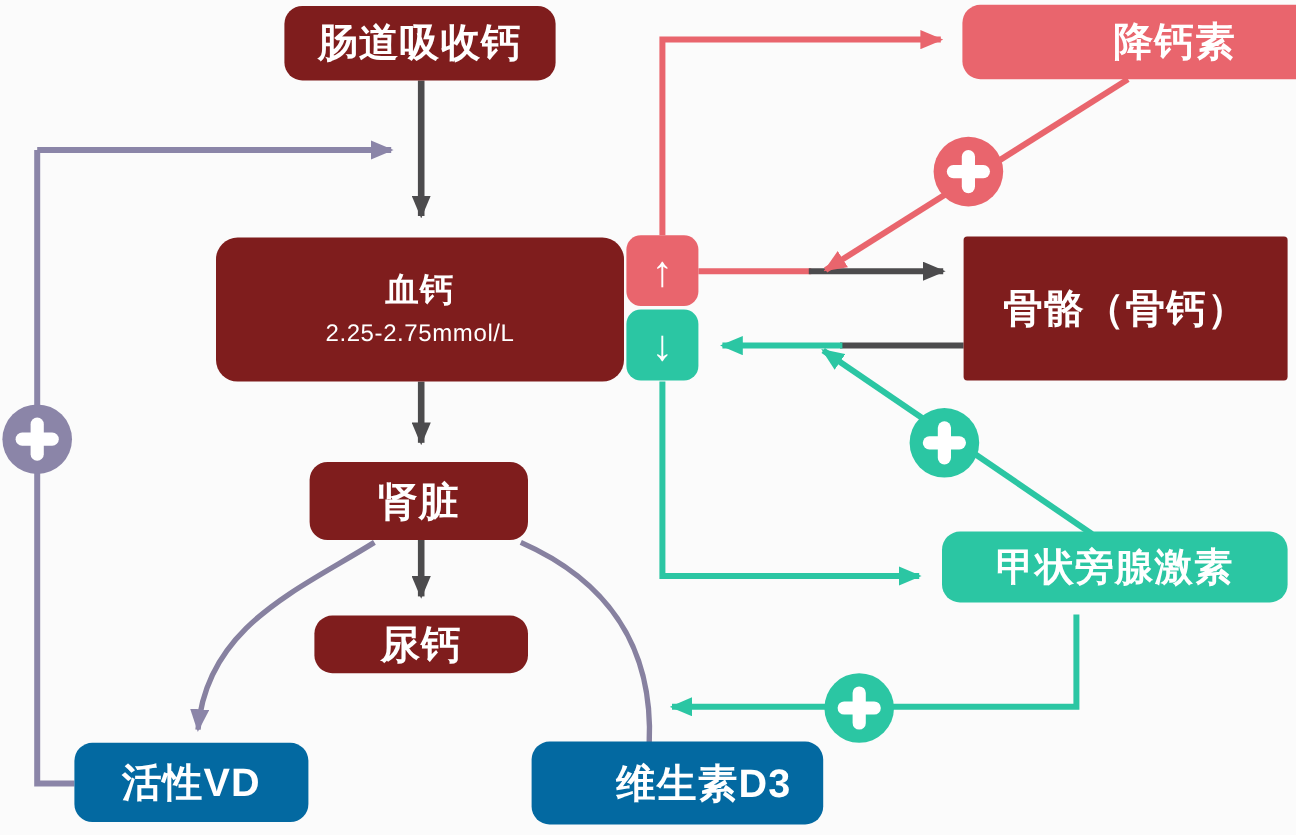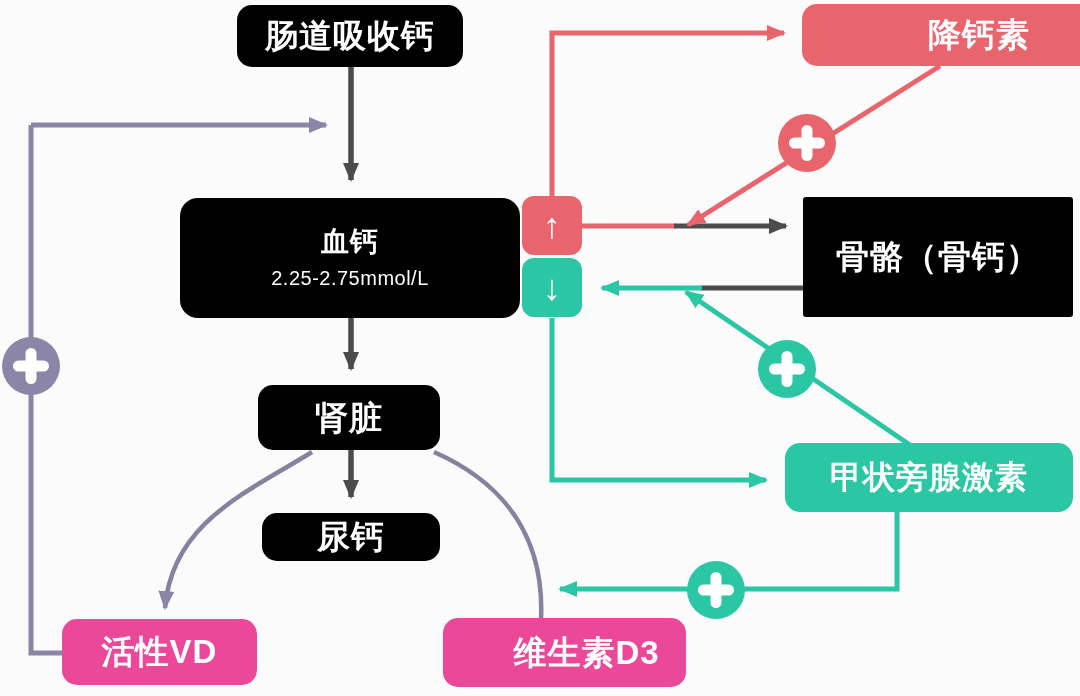--- a/index.html
+++ b/index.html
@@ -8,24 +8,24 @@
     font-family:"Liberation Sans","DejaVu Sans",sans-serif;overflow:hidden;
   }
   #wires{position:absolute;inset:0;width:1080px;height:696px;z-index:1;}
   .node{
     position:absolute;z-index:2;display:flex;flex-direction:column;
     align-items:center;justify-content:center;color:#fff;font-weight:700;
     border-radius:15px;text-align:center;line-height:1.15;
   }
   .node .title{font-size:33px;letter-spacing:1px;}
   .node .sub{font-size:20px;font-weight:400;letter-spacing:0.5px;margin-top:8px;}
-  .dark{background:#000000;}
+  .dark{background:#7f1d1d;}
   .red{background:#E9656D;}
   .teal{background:#2BC6A3;}
-  .purple{background:#ec4899;}
+  .purple{background:#0369a1;}
   .badge{
     position:absolute;z-index:3;width:60px;height:59px;border-radius:12px;
     display:flex;align-items:center;justify-content:center;color:#fff;
     font-size:36px;font-weight:700;
   }
   .plus-circle{position:absolute;z-index:3;width:58px;height:58px;border-radius:50%;}
   .plus-circle .ph,.plus-circle .pv{
     position:absolute;background:#fff;border-radius:6px;left:50%;top:50%;
   }
   .plus-circle .ph{width:36px;height:11px;transform:translate(-50%,-50%);}
@@ -105,21 +105,21 @@
   </div>
 
   <div class="node red" style="left:802px;top:4px;width:274px;height:62px;padding-left:40px;">
     <div class="title">降钙素</div>
   </div>
 
   <div class="node dark" style="left:803px;top:197px;width:270px;height:120px;border-radius:3px;">
     <div class="title">骨骼（骨钙）</div>
   </div>
 
-  <div class="node teal" style="left:785px;top:443px;width:288px;height:69px;align-items:center;">
+  <div class="node teal" style="left:785px;top:443px;width:288px;height:59px;align-items:center;">
     <div class="title" style="font-size:32px;">甲状旁腺激素</div>
   </div>
 
   <div class="badge red" style="left:522px;top:196px;">
     <span>↑</span>
   </div>
   <div class="badge teal" style="left:522px;top:258px;">
     <span>↓</span>
   </div>
 

